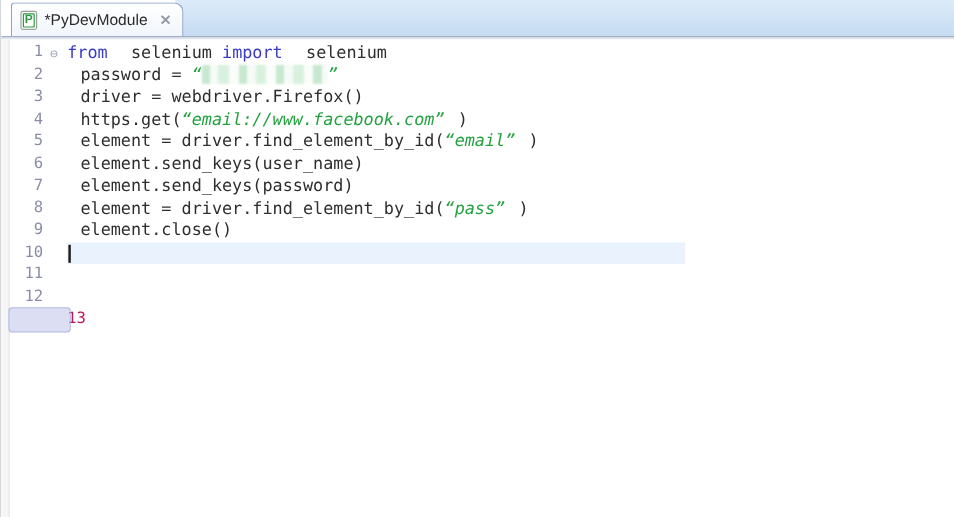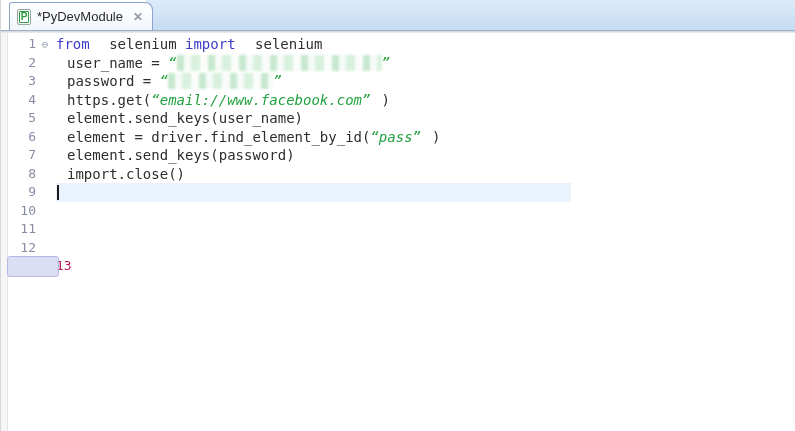--- a/index.html
+++ b/index.html
@@ -158,23 +158,24 @@
           <span class="line-number">12</span>
           <span class="fold-col"></span>
         </div>
         <div class="gutter-line">
           <span class="line-number current">13</span>
           <span class="fold-col"></span>
         </div>
       </div>
     <div class="code">
         <div class="code-line"><span class="kw">from</span><span class="pl"> selenium </span><span class="kw">import</span><span class="pl"> selenium</span></div>
-        <div class="code-line"><span class="pl">user_name = </span><span class="str">“</span><span class="blur" style="width: 205px;"></span><span class="str">”</span></div>
         <div class="code-line"><span class="pl">password = </span><span class="str">“</span><span class="blur" style="width: 105px;"></span><span class="str">”</span></div>
+        <div class="code-line"><span class="pl">driver = webdriver.Firefox()</span></div>
         <div class="code-line"><span class="pl">https.get(</span><span class="str">“email://www.facebook.com”</span><span class="pl">)</span></div>
+        <div class="code-line"><span class="pl">element = driver.find_element_by_id(</span><span class="str">“email”</span><span class="pl">)</span></div>
         <div class="code-line"><span class="pl">element.send_keys(user_name)</span></div>
+        <div class="code-line"><span class="pl">element.send_keys(password)</span></div>
         <div class="code-line"><span class="pl">element = driver.find_element_by_id(</span><span class="str">“pass”</span><span class="pl">)</span></div>
-        <div class="code-line"><span class="pl">element.send_keys(password)</span></div>
-        <div class="code-line"><span class="pl">import.close()</span></div>
+        <div class="code-line"><span class="pl">element.close()</span></div>
         <div class="code-line"><div class="current-line-highlight"></div><div class="caret"></div></div>
       </div>
   </div>
 </div>
 
 </body></html>

